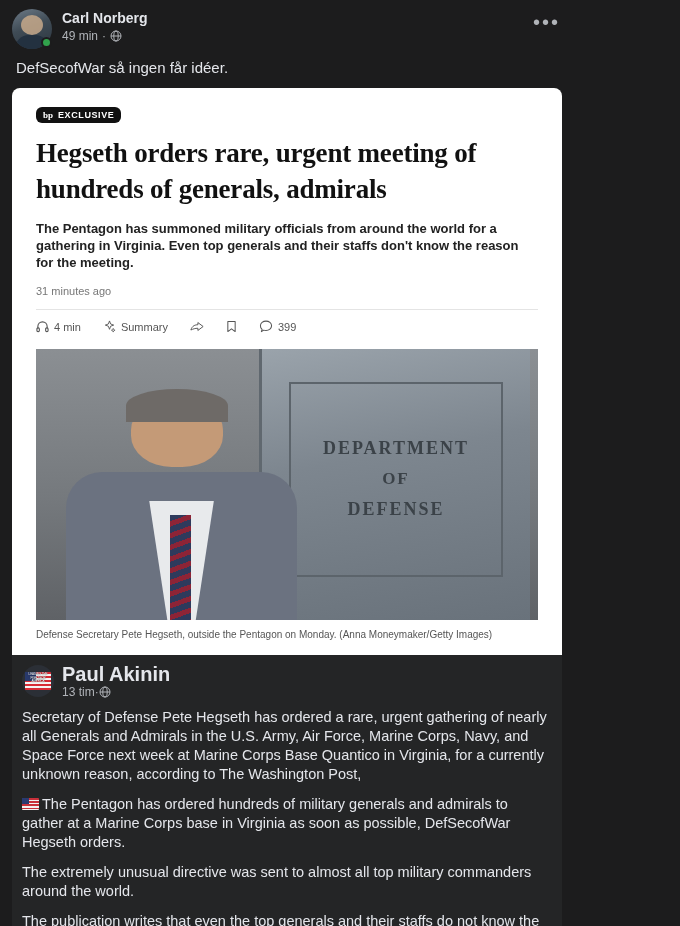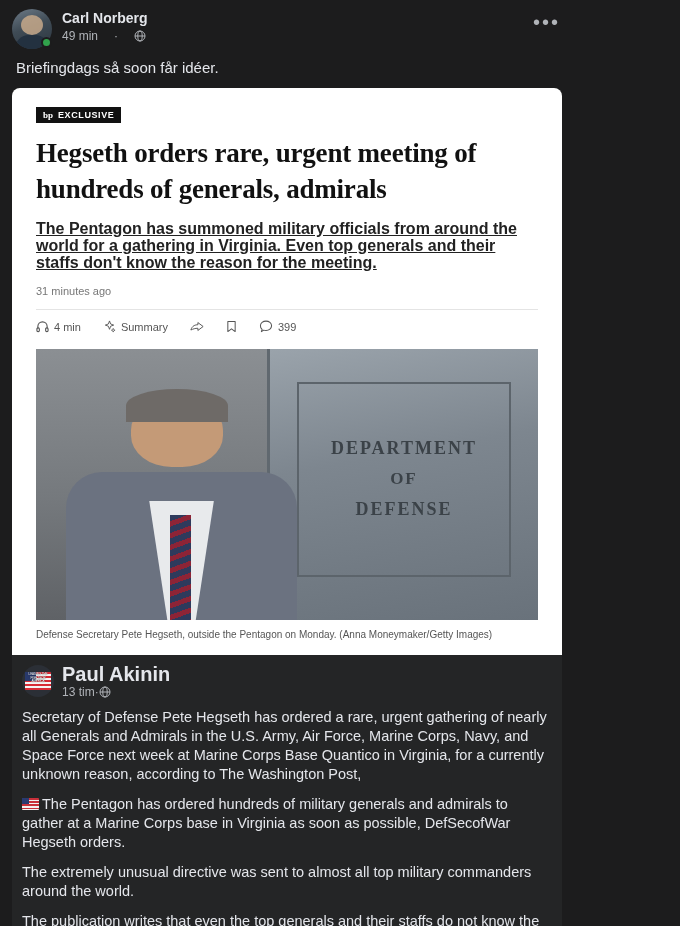--- a/index.html
+++ b/index.html
@@ -70,21 +70,21 @@
   }
   .author-name {
     font-size: 14px;
     font-weight: bold;
     color: #e4e6eb;
     line-height: 18px;
   }
   .meta-row {
     display: flex;
     align-items: center;
-    gap: 16px;
+    gap: 4px;
     font-size: 12px;
     color: #b0b3b8;
     line-height: 16px;
     margin-top: 1px;
   }
   .meta-sep { color: #b0b3b8; }
   .globe-icon svg { display: block; }
   .more-btn {
     flex: 0 0 auto;
     color: #b0b3b8;
@@ -111,21 +111,21 @@
     overflow: hidden;
     padding: 16px 24px 14px 24px;
     color: #111;
   }
   .exclusive-badge {
     display: inline-flex;
     align-items: center;
     gap: 5px;
     background: #111;
     color: #fff;
-    border-radius: 0;
+    border-radius: 6px;
     padding: 3px 7px;
     font-size: 9px;
     font-weight: bold;
     letter-spacing: .6px;
   }
   .badge-logo {
     font-family: "Liberation Serif", serif;
     font-size: 9px;
     font-weight: bold;
     letter-spacing: 0;
@@ -133,26 +133,25 @@
   .headline {
     font-family: "Liberation Serif", serif;
     font-size: 27px;
     line-height: 36px;
     font-weight: bold;
     color: #111;
     margin: 12px 0 0 0;
     letter-spacing: -0.2px;
   }
   .dek {
-    font-size: 16px;
+    font-size: 13px;
     line-height: 17px;
     color: #222;
     margin-top: 13px;
     font-weight: 600;
-    text-decoration: underline;
   }
   .timestamp {
     font-size: 11px;
     color: #777;
     margin-top: 14px;
   }
   .action-row {
     display: flex;
     align-items: center;
     gap: 22px;
@@ -177,21 +176,21 @@
   }
   .photo {
     position: relative;
     width: 100%;
     height: 271px;
     background: linear-gradient(180deg, #8b8f93 0%, #75797d 55%, #5f6266 100%);
     overflow: hidden;
   }
   .photo .plaque {
     position: absolute;
-    right: 0; top: 0;
+    right: 8px; top: 0;
     width: 54%;
     height: 100%;
     background: linear-gradient(170deg, #9aa3ab 0%, #7d868f 40%, #69727b 100%);
     border-left: 3px solid #60686f;
     text-align: center;
   }
   .photo .plaque-inner {
     position: absolute;
     left: 10%; top: 12%;
     width: 80%; height: 72%;
@@ -376,21 +375,21 @@
             <circle cx="6" cy="6" r="5" fill="none" stroke="#b0b3b8" stroke-width="1"></circle>
             <ellipse cx="6" cy="6" rx="2.2" ry="5" fill="none" stroke="#b0b3b8" stroke-width="1"></ellipse>
             <line x1="1" y1="6" x2="11" y2="6" stroke="#b0b3b8" stroke-width="1"></line>
           </svg>
         </span>
       </div>
     </div>
     <div class="more-btn">•••</div>
   </div>
 
-  <div class="post-text">Briefingdags så soon får idéer.</div>
+  <div class="post-text">DefSecofWar så ingen får idéer.</div>
 
   <div class="card">
     <div class="exclusive-badge">
       <span class="badge-logo">bp</span>
       <span>EXCLUSIVE</span>
     </div>
     <div class="headline">Hegseth orders rare, urgent meeting of hundreds of generals, admirals</div>
     <div class="dek">The Pentagon has summoned military officials from around the world for a gathering in Virginia. Even top generals and their staffs don't know the reason for the meeting.</div>
     <div class="timestamp">31 minutes ago</div>
 

